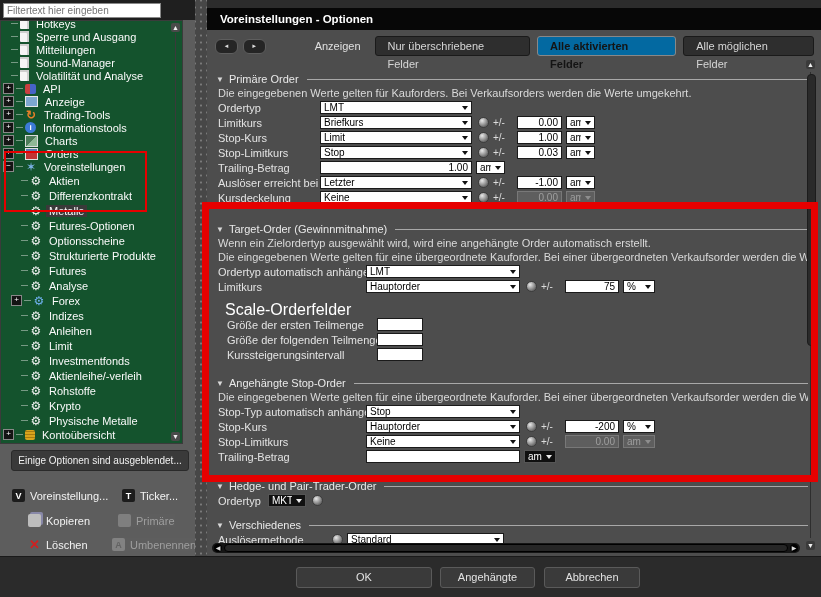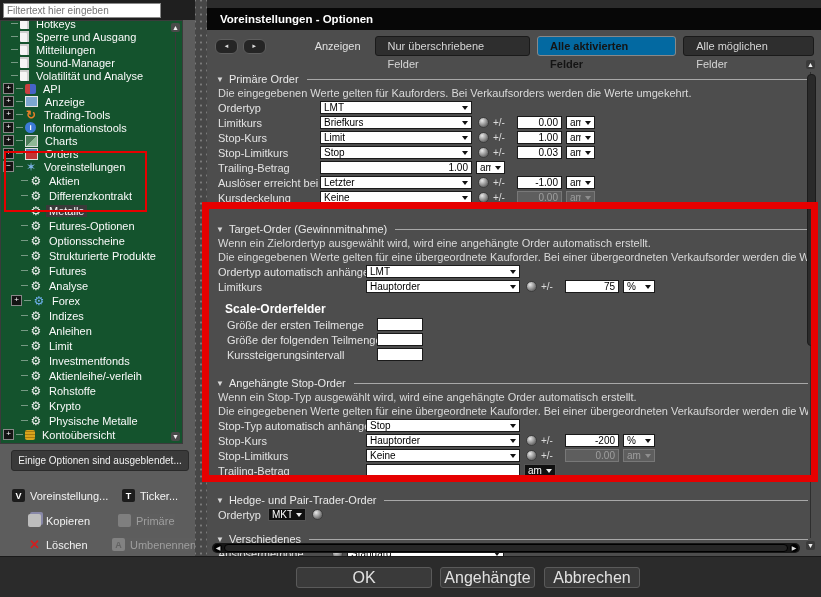--- a/index.html
+++ b/index.html
@@ -93,35 +93,35 @@
   .globe{width:9px;height:9px;border-radius:50%;margin:0 4px 0 6px;flex:none;
          background:radial-gradient(circle at 35% 30%,#e8e8e8,#6f6f6f 70%);border:1px solid #3c3c3c;}
   .pm{color:#dcdcdc;font-size:10px;width:16px;flex:none;}
   .amt{height:13px;width:45px;background:#fff;border:1px solid #1a1a1a;font-size:10px;color:#000;
        text-align:right;padding:0 3px;box-sizing:border-box;line-height:12px;margin-left:8px;flex:none;}
   .unit{height:13px;width:29px;margin-left:4px;}
   .sec-target .amt,.sec-stop .amt{width:54px;}
   .sec-target .unit,.sec-stop .unit{width:32px;}
   .dis{background:#5e5e5e !important;color:#9e9e9e !important;border-color:#787878 !important;}
   .dis .darrow{border-top-color:#8e8e8e !important;}
-  .subtitle{color:#fff;font-weight:bold;font-size:12px;height:15px;line-height:15px;}
+  .subtitle{color:#fff;font-weight:normal;font-size:16px;height:15px;line-height:15px;}
   
   #vscroll{left:806px;top:60px;width:10px;height:490px;}
   #vscroll .tk{position:absolute;left:4px;top:12px;bottom:12px;width:1px;background:#2e2e2e;}
   #vscroll .thumb{position:absolute;left:1px;top:14px;width:7px;height:270px;background:#2a2a2a;
                   border-radius:4px;border:1px solid #1c1c1c;}
   #hscroll{left:212px;top:543px;width:588px;height:10px;background:#151515;border-radius:5px;}
   #hscroll .ha{position:absolute;top:1px;width:8px;height:8px;border-radius:50%;background:#000;
                color:#ddd;font-size:6px;line-height:8px;text-align:center;}
   #hscroll .thumb{position:absolute;left:12px;right:12px;top:1px;height:8px;border-radius:4px;
                   background:#262626;border:1px solid #000;box-sizing:border-box;}
   
   #footer{left:0;top:556px;width:821px;height:41px;background:#2b2b2b;border-top:1px solid #1a1a1a;}
   .obtn{position:absolute;top:10px;height:19px;background:#3a3a3a;border:1px solid #5a5a5a;
-        border-radius:3px;color:#e2e2e2;font-size:16px;line-height:19px;text-align:center;}
+        border-radius:3px;color:#e2e2e2;font-size:11px;line-height:19px;text-align:center;}
   
   .ann{pointer-events:none;box-sizing:border-box;}
 </style>
 </head>
 <body>
 
 <div class="abs" id="left-strip"></div>
 
 <div class="abs" id="sidebar">
   <div class="abs" id="sidebar-head"></div>
@@ -488,21 +488,20 @@
           </div>
         </div>
     </div>
     <div class="sec sec-stop" id="sec-stop" style="margin-top:14px;">
       <div class="sechead">
           <span class="tri">▼</span>
         <span class="sectitle">Angehängte Stop-Order</span>
         <span class="secline"></span>
         </div>
       <div class="descs">
-          <div class="desc">Wenn ein Stop-Typ ausgewählt wird, wird eine angehängte Order automatisch erstellt.</div>
           <div class="desc">Die eingegebenen Werte gelten für eine übergeordnete Kauforder. Bei einer übergeordneten Verkaufsorder werden die Werte umgeke</div>
         </div>
         <div class="rows">
           <div class="frow">
             <span class="flabel">Stop-Typ automatisch anhängen</span>
             <div class="sel-ctl" style="width: 154px;">
               <span class="sv">Stop</span>
               <span class="darrow"></span>
             </div>
           </div>

